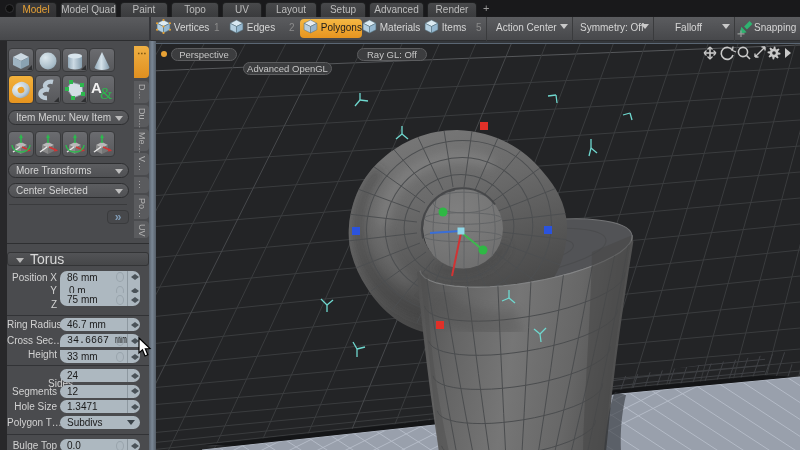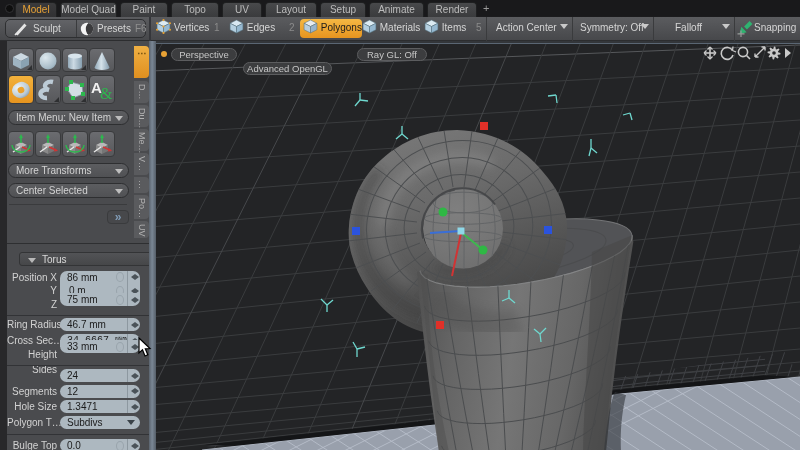--- a/index.html
+++ b/index.html
@@ -57,47 +57,27 @@
 
 <div id="tabbar">
   <div style="position:absolute;left:5px;top:4px;width:9px;height:9px;border-radius:50%;background:#0e0e0e;border:1px solid #323234"></div>
   <div class="tab active" style="left:15px;width:42px;">Model</div>
   <div class="tab" style="left:60px;width:57px;">Model Quad</div>
   <div class="tab" style="left:120px;width:48px;">Paint</div>
   <div class="tab" style="left:171px;width:48px;">Topo</div>
   <div class="tab" style="left:222px;width:40px;">UV</div>
   <div class="tab" style="left:265px;width:52px;">Layout</div>
   <div class="tab" style="left:320px;width:46px;">Setup</div>
-  <div class="tab" style="left:369px;width:55px;">Animate</div>
+  <div class="tab" style="left:369px;width:55px;">Advanced</div>
   <div class="tab" style="left:427px;width:50px;">Render</div>
   <div style="position:absolute;left:483px;top:2px;color:#9a9a9a;font-size:11px;">+</div>
 </div>
 
 <div id="row2">
   <div style="position:absolute;left:149px;top:0;width:2px;height:24px;background:#35363a;"></div>
-  <div class="grp" style="left:5px;width:141px;">
-    <span style="position:absolute;left:8px;top:2px;">
-      <svg width="15" height="14" viewBox="0 0 15 14">
-          <path d="M1,13 L11,2 M3,13 L12,3" stroke="#e5e5e5" stroke-width="1.5"></path>
-          <path d="M1,13 l 2,0 l -1.6,-1.6 z" fill="#e5e5e5"></path>
-        </svg></span>
-    <span style="position:absolute;left:27px;">Sculpt</span>
-    <span style="position:absolute;left:74px;top:2px;"><svg width="14" height="14">
-          <defs>
-            <clipPath id="spc">
-              <circle cx="7" cy="7" r="6.2"></circle>
-            </clipPath>
-          </defs>
-          <circle cx="7" cy="7" r="6.2" fill="#f4f4f4"></circle>
-          <ellipse cx="10.2" cy="7" rx="4.4" ry="6.4" fill="#3a3a3c" clip-path="url(#spc)"></ellipse>
-        </svg></span>
-    <span style="position:absolute;left:91px;">Presets</span>
-    <span style="position:absolute;left:129px;color:#8f8f8f;">F6</span>
-    <span style="position:absolute;left:70px;top:0;width:1px;height:17px;background:#3a3b3d;"></span>
-  </div>
   <div class="btn2" style="left:156px;"><svg width="15" height="15" viewBox="0 0 14 14" style="vertical-align:-3px">
 <polygon points="7,1 13,4 7,7 1,4" fill="#dcebf3" stroke="#55707e" stroke-width="0.5"></polygon>
 <polygon points="1,4 7,7 7,13 1,10" fill="#b4cfe0" stroke="#55707e" stroke-width="0.5"></polygon>
 <polygon points="13,4 7,7 7,13 13,10" fill="#95b8d0" stroke="#55707e" stroke-width="0.5"></polygon>
         <circle cx="7" cy="1" r="1" fill="#e8a030"></circle>
         <circle cx="1" cy="4" r="1" fill="#e8a030"></circle>
         <circle cx="13" cy="4" r="1" fill="#e8a030"></circle>
         <circle cx="7" cy="7" r="1" fill="#e8a030"></circle>
         <circle cx="1" cy="10" r="1" fill="#e8a030"></circle>
         <circle cx="13" cy="10" r="1" fill="#e8a030"></circle>
@@ -281,37 +261,37 @@
     </div>
 <div class="vtab" style="top:154px;height:24px;">
       <span>Po…</span>
     </div>
 <div class="vtab" style="top:180px;height:17px;">
       <span>UV</span>
     </div>
   <div style="position:absolute;left:0px;top:202px;width:142px;height:1px;background:#2e2f31;"></div>
 
   <div id="props">
-    <div style="position:absolute;left:12px;top:0;width:142px;height:14px;background:linear-gradient(#525356,#464749);border:1px solid #333436;border-radius:3px;color:#d8d8d8;font-size:10px;line-height:13px;">
+    <div style="position:absolute;left:0;top:0;width:142px;height:14px;background:linear-gradient(#525356,#464749);border:1px solid #333436;border-radius:3px;color:#d8d8d8;font-size:14px;line-height:13px;">
       <span style="position:absolute;left:8px;top:5px;width:0;height:0;border-left:4px solid transparent;border-right:4px solid transparent;border-top:5px solid #b8b8b8;"></span>
       <span style="position:absolute;left:22px;">Torus</span>
     </div>
     <div class="plabel" style="top:19.5px;">Position X</div>
 <div class="pfield" style="top:18.5px;border-radius:7px 7px 0 0;">86 mm<span class="circ"></span><span class="spin"></span></div>
 <div class="plabel" style="top:33.0px;">Y</div>
 <div class="pfield" style="top:32.0px;border-radius:0;padding-left:9px;">0 m<span class="circ"></span><span class="spin"></span></div>
 <div class="plabel" style="top:46.5px;">Z</div>
 <div class="pfield" style="top:41px;border-radius:0 0 7px 7px;">75 mm<span class="circ"></span><span class="spin"></span></div>
 <div class="plabel" style="top:67.0px;">Ring Radius</div>
 <div class="pfield" style="top:66.0px;border-radius:7px;">46.7 mm<span class="spin"></span></div>
 <div class="plabel" style="top:83.0px;">Cross Sec…</div>
 <div class="pfield" style="top:82.0px;border-radius:7px 7px 0 0;font-family:Liberation Mono, monospace;">34.6667 mm<span class="circ"></span><span class="spin"></span></div>
 <div class="plabel" style="top:96.5px;">Height</div>
-<div class="pfield" style="top:88px;border-radius:0 0 7px 7px;">33 mm<span class="circ"></span><span class="spin"></span></div>
-<div class="plabel" style="top:112px;">Sides</div>
+<div class="pfield" style="top:98px;border-radius:0 0 7px 7px;">33 mm<span class="circ"></span><span class="spin"></span></div>
+<div class="plabel" style="top:126px;margin-left:16px;">Sides</div>
 <div class="pfield" style="top:117.0px;border-radius:7px;">24<span class="spin"></span></div>
 <div class="plabel" style="top:133.5px;">Segments</div>
 <div class="pfield" style="top:132.5px;border-radius:7px;">12<span class="spin"></span></div>
 <div class="plabel" style="top:149.0px;">Hole Size</div>
 <div class="pfield" style="top:148.0px;border-radius:7px;">1.3471<span class="spin"></span></div>
 <div class="plabel" style="top:164.5px;">Polygon T…</div>
 <div class="pfield" style="top:163.5px;border-radius:7px;">Subdivs<span class="ddarr" style="position:absolute;right:5px;top:4px;border-top-color:#3a4248;"></span></div>
 <div class="plabel" style="top:188.0px;">Bulge Top</div>
 <div class="pfield" style="top:187.0px;border-radius:7px;">0.0<span class="circ"></span><span class="spin"></span></div>
 <div class="psep" style="top:62.5px;"></div>

